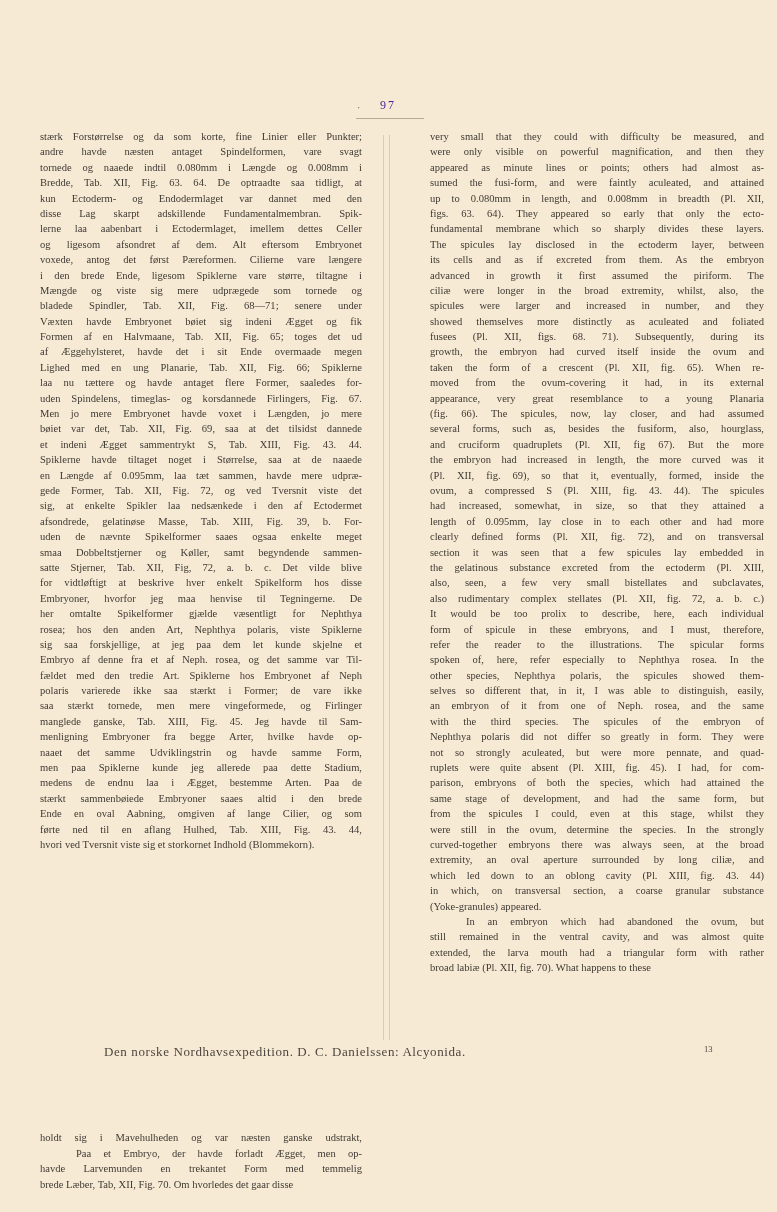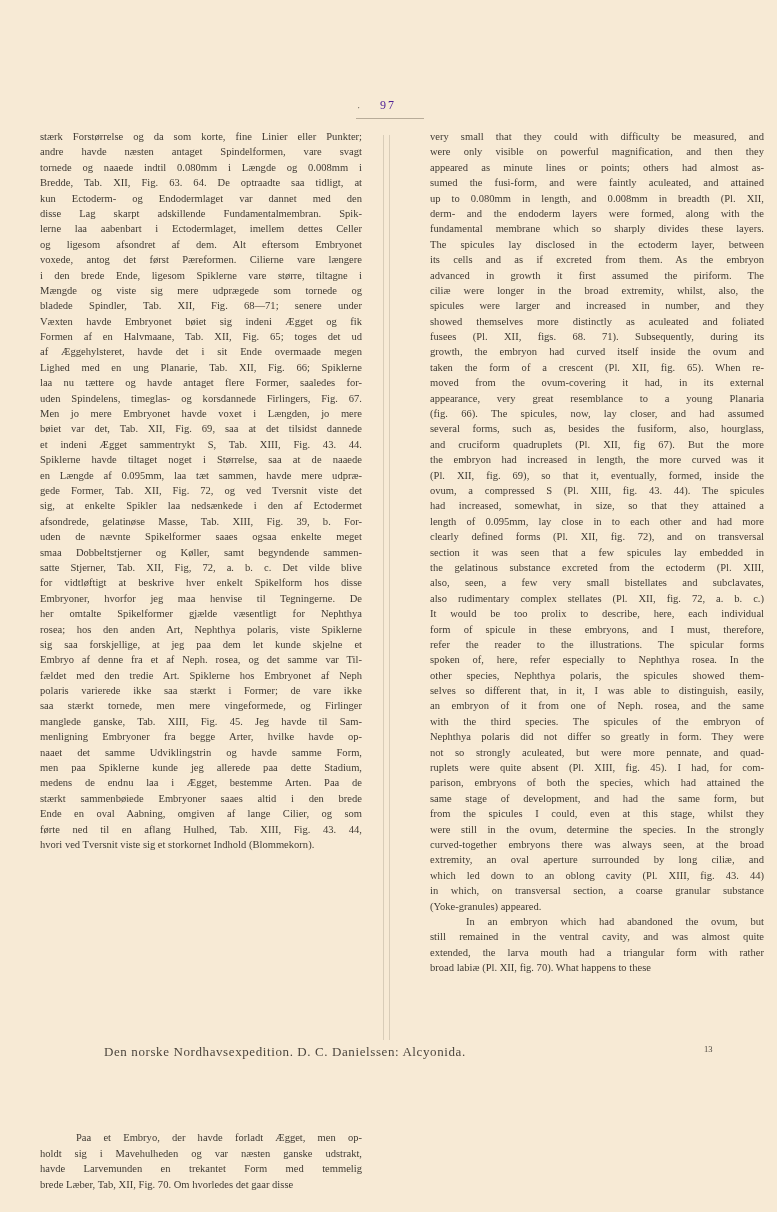--- a/index.html
+++ b/index.html
@@ -100,37 +100,37 @@
       <span class="line">naaet det samme Udviklingstrin og havde samme Form,</span>
       <span class="line">men paa Spiklerne kunde jeg allerede paa dette Stadium,</span>
       <span class="line">medens de endnu laa i Ægget, bestemme Arten. Paa de</span>
       <span class="line">stærkt sammenbøiede Embryoner saaes altid i den brede</span>
       <span class="line">Ende en oval Aabning, omgiven af lange Cilier, og som</span>
       <span class="line">førte ned til en aflang Hulhed, Tab. XIII, Fig. 43. 44,</span>
       <span class="line last">hvori ved Tversnit viste sig et storkornet Indhold (Blommekorn).</span>
     </p>
   <div class="gap"></div>
   <p id="left-p2">
+      <span class="line">holdt sig i Mavehulheden og var næsten ganske udstrakt,</span>
       <span class="line indent">Paa et Embryo, der havde forladt Ægget, men op-</span>
-      <span class="line">holdt sig i Mavehulheden og var næsten ganske udstrakt,</span>
       <span class="line">havde Larvemunden en trekantet Form med temmelig</span>
       <span class="line last">brede Læber, Tab, XII, Fig. 70. Om hvorledes det gaar disse</span>
     </p>
 </div>
 
 <div class="divider"></div>
 
 <div class="column col-right">
   <p id="right-p1">
       <span class="line">very small that they could with difficulty be measured, and</span>
       <span class="line">were only visible on powerful magnification, and then they</span>
       <span class="line">appeared as minute lines or points; others had almost as-</span>
       <span class="line">sumed the fusi-form, and were faintly aculeated, and attained</span>
       <span class="line">up to 0.080mm in length, and 0.008mm in breadth (Pl. XII,</span>
-      <span class="line">derm- and the endoderm layers were formed, along with the</span>
+      <span class="line">figs. 63. 64). They appeared so early that only the ecto-</span>
       <span class="line">fundamental membrane which so sharply divides these layers.</span>
       <span class="line">The spicules lay disclosed in the ectoderm layer, between</span>
       <span class="line">its cells and as if excreted from them. As the embryon</span>
       <span class="line">advanced in growth it first assumed the piriform. The</span>
       <span class="line">ciliæ were longer in the broad extremity, whilst, also, the</span>
       <span class="line">spicules were larger and increased in number, and they</span>
       <span class="line">showed themselves more distinctly as aculeated and foliated</span>
       <span class="line">fusees (Pl. XII, figs. 68. 71). Subsequently, during its</span>
       <span class="line">growth, the embryon had curved itself inside the ovum and</span>
       <span class="line">taken the form of a crescent (Pl. XII, fig. 65). When re-</span>

